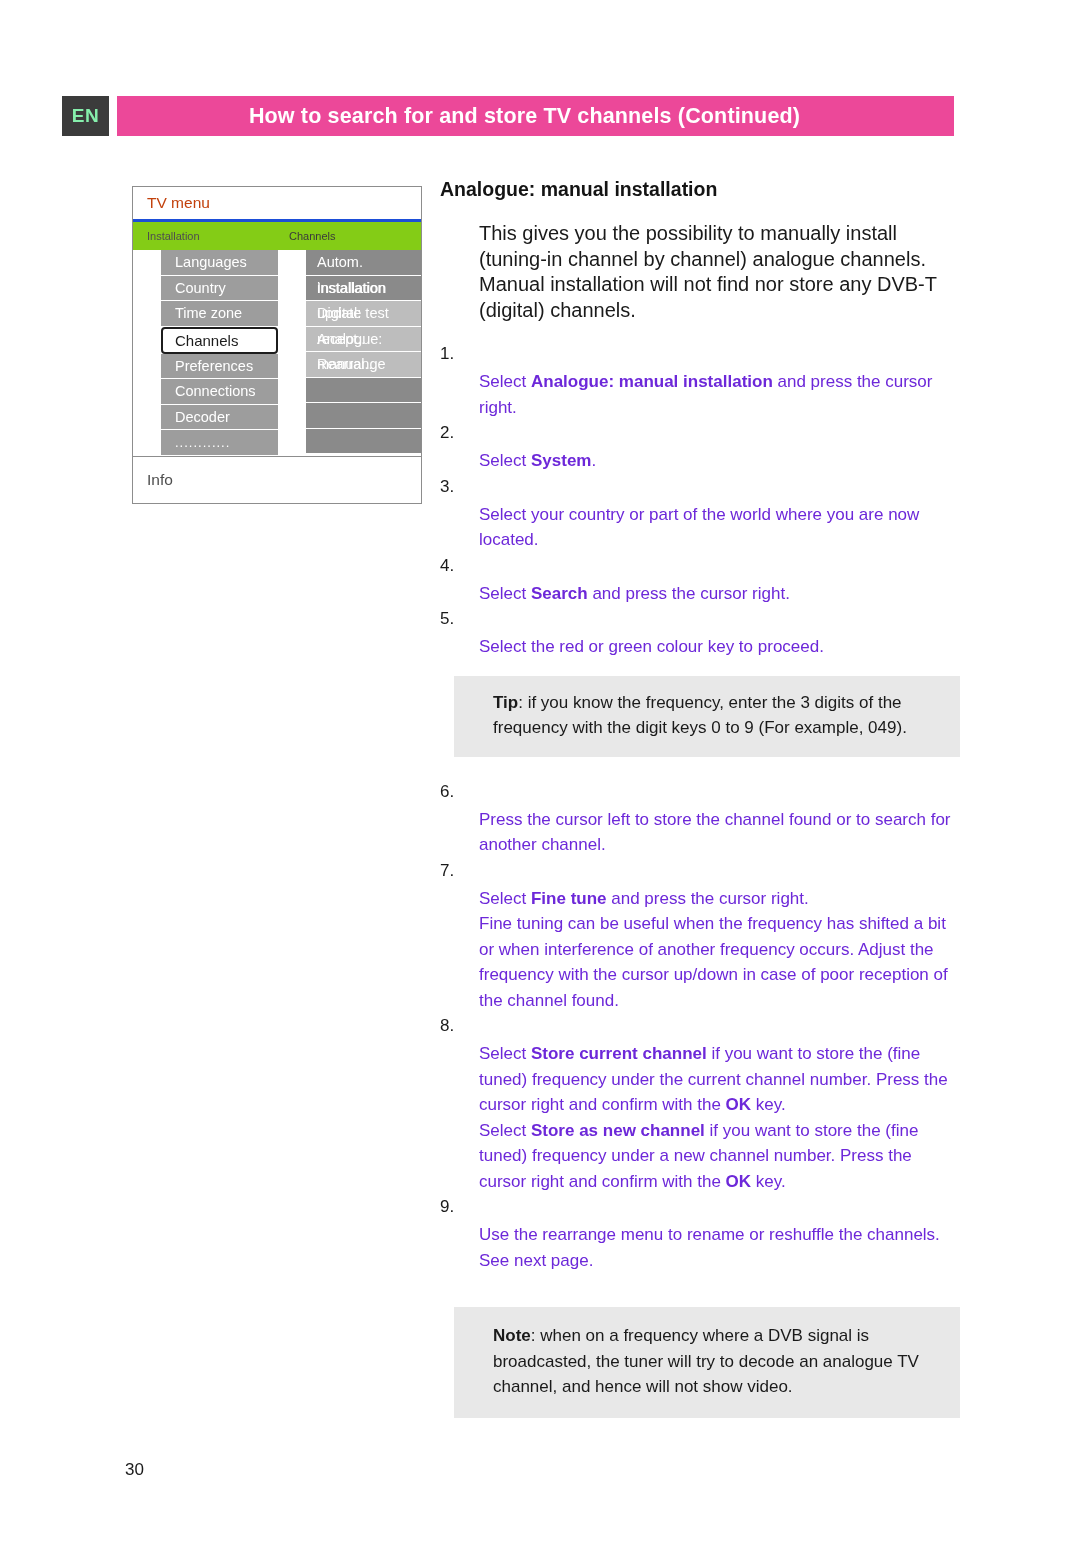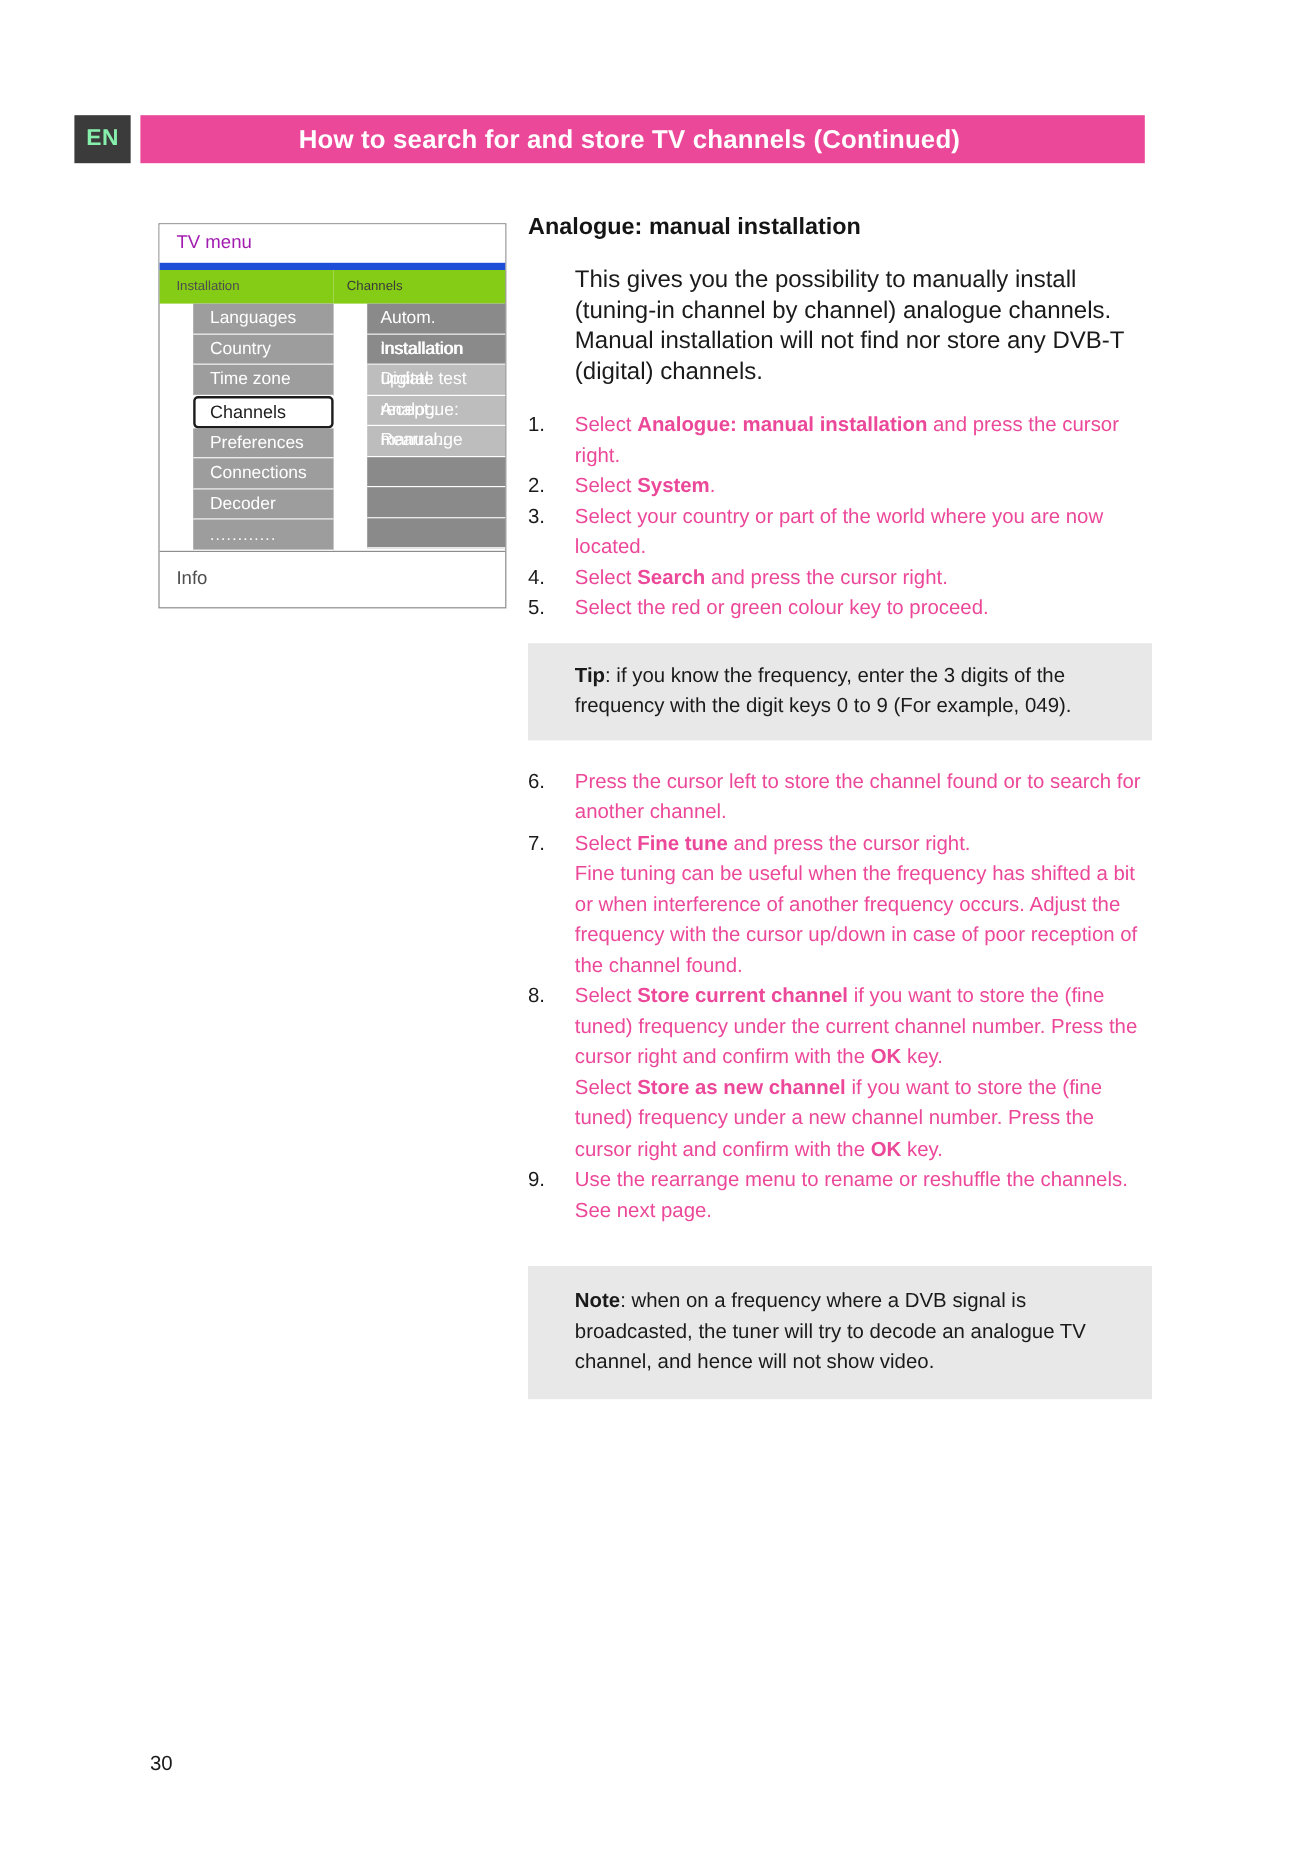--- a/index.html
+++ b/index.html
@@ -62,22 +62,22 @@
     width: 290px;
     border: 1px solid #8d8d8d;
     background: #ffffff;
     box-sizing: border-box;
   }
   .tvmenu-title {
     height: 32px;
     line-height: 32px;
     padding-left: 14px;
     font-size: 15.5px;
-    color: #a21caf;
-    border-bottom: 6px solid #1d4ed8;
+    color: #c2410c;
+    border-bottom: 3px solid #1d4ed8;
     background: #fff;
   }
   .tvmenu-cols {
     display: flex;
     border-bottom: 1px solid #8d8d8d;
   }
   .col-left {
     width: 145px;
     box-sizing: border-box;
   }
@@ -175,30 +175,31 @@
     line-height: 25.5px;
     margin-bottom: 0px;
   }
   .li-num {
     width: 39px;
     flex: none;
     color: #1a1a1a;
   }
   .li-body {
     flex: 1;
-    color: #ec4899;
+    color: #6d28d9;
+    margin-top: 28px;
   }
   b { font-weight: bold; }
 
   .callout {
     background: #e8e8e8;
     padding: 14px 22px 16px 39px;
     font-size: 17px;
     line-height: 25.5px;
-    margin: 16px 0 22px 0;
+    margin: 16px 0 22px 14px;
     box-sizing: border-box;
   }
   .callout.note {
     padding: 16px 22px 18px 39px;
     margin-top: 34px;
   }
 
   
   .pageno {
     position: absolute;

